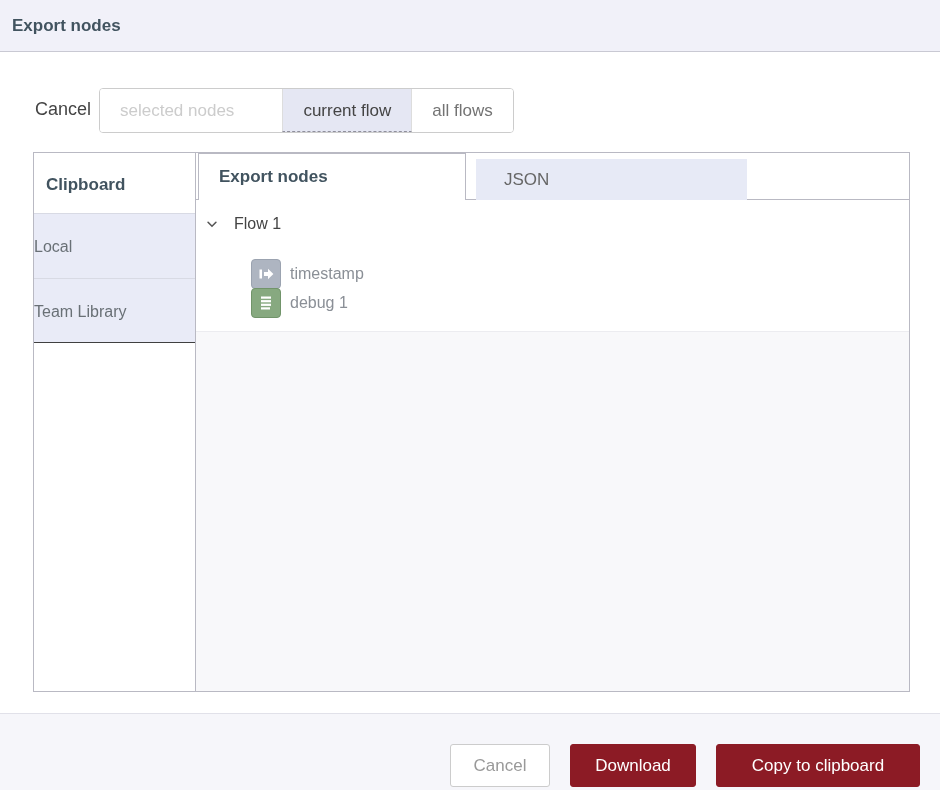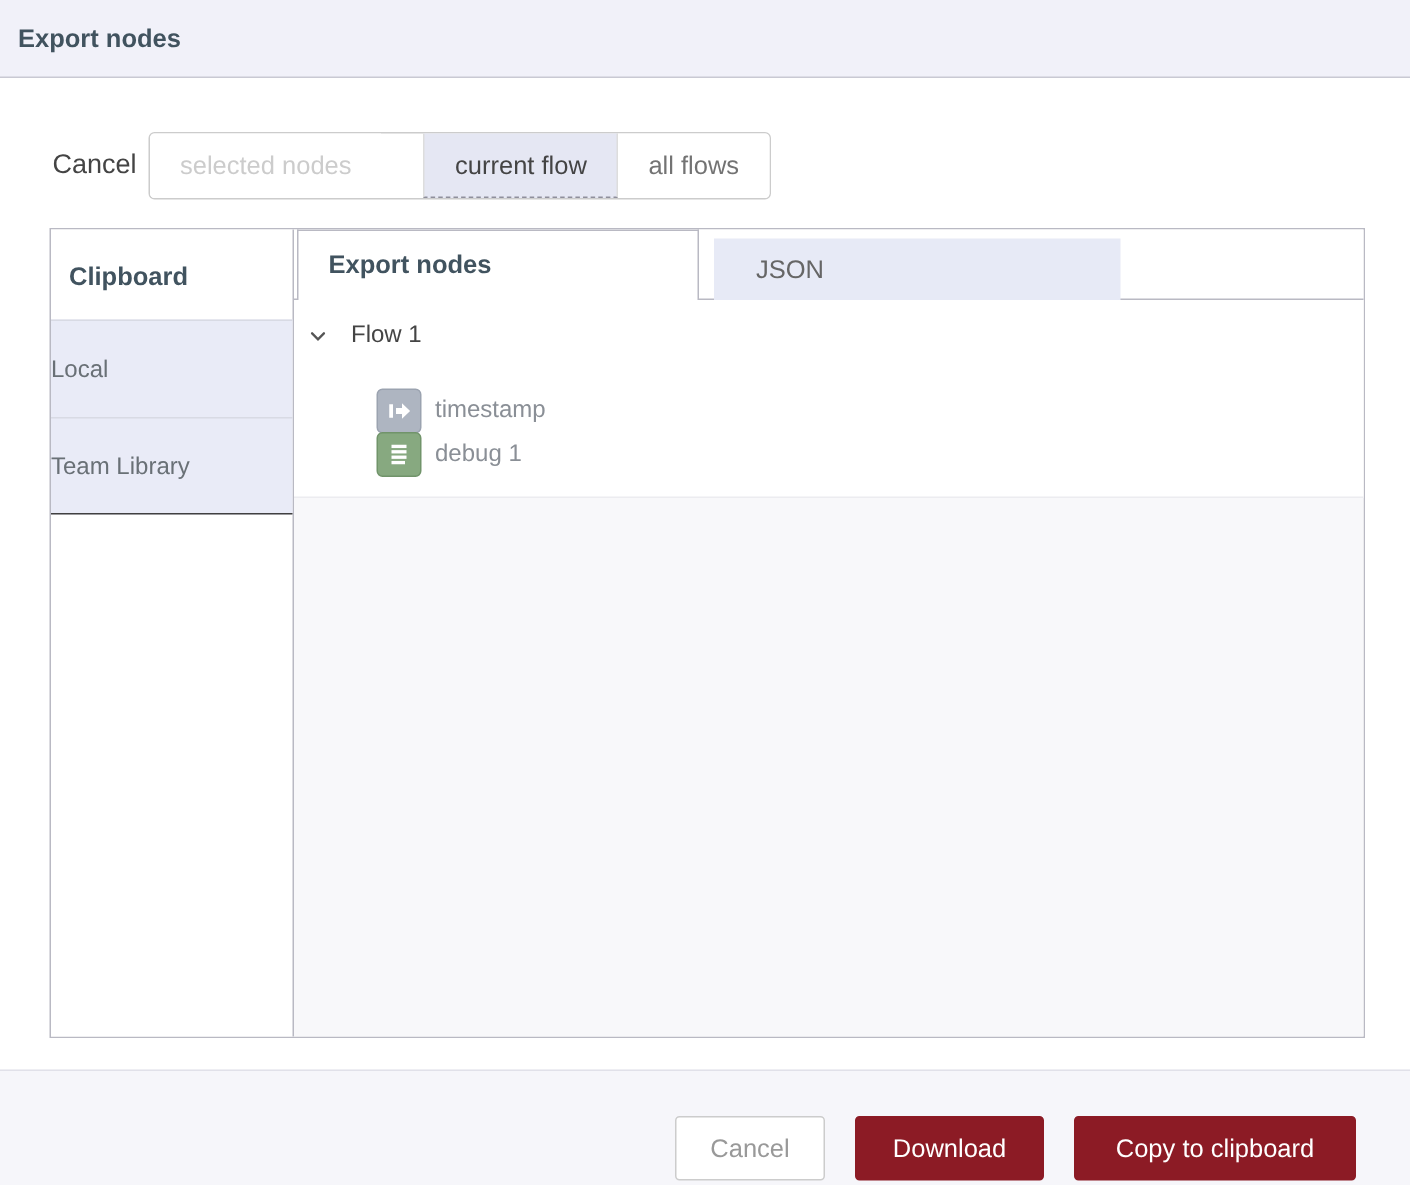--- a/index.html
+++ b/index.html
@@ -71,21 +71,21 @@
 
   
   .footer { position:absolute; left:0; top:713px; width:940px; height:77px;
     background:#f6f6fa; border-top:1px solid #e1e1e9; }
   .btn { position:absolute; top:30px; height:43px; border-radius:3px; font-size:17px;
     text-align:center; line-height:41px; cursor:pointer;
     font-family:"Liberation Sans", sans-serif; }
   .btn-cancel { left:450px; width:100px; background:#fff; border:1px solid #ccc; color:#999; }
   .btn-red { background:#8C1B25; border:1px solid #8C1B25; color:#fff; }
   .btn-download { left:570px; width:126px; }
-  .btn-copy { left:716px; width:188px; }
+  .btn-copy { left:716px; width:204px; }
 </style>
 </head>
 <body>
 
 <div class="stage">
 
   <div class="dlg-header">
     <div class="dlg-title">Export nodes</div>
   </div>
 

